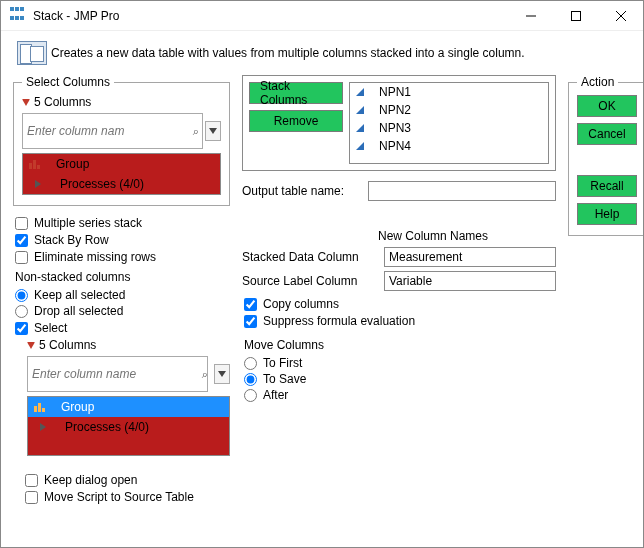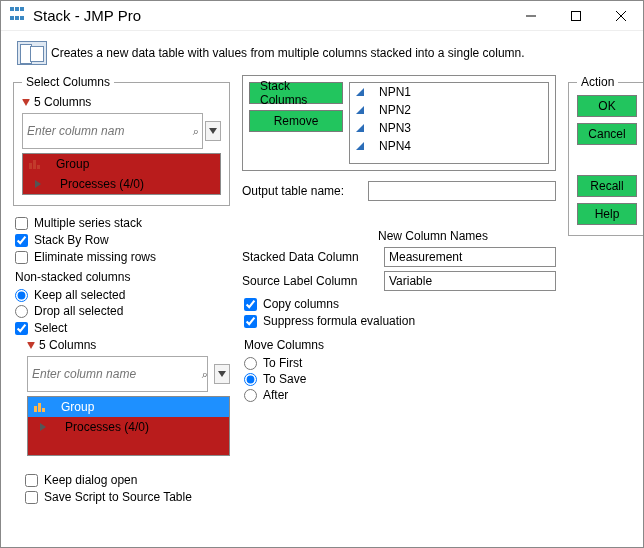--- a/index.html
+++ b/index.html
@@ -17,21 +17,21 @@
   .titlebar {
     height: 30px;
     display: flex;
     align-items: center;
     padding: 0 0 0 8px;
     background: #fff;
     border-bottom: 1px solid #eee;
   }
   .titlebar .app-icon { width:18px; height:18px; margin-right:6px; display:flex; flex-wrap:wrap; }
   .titlebar .app-icon span { width:4px; height:4px; margin:0.5px; background:#3b88c3; }
-  .titlebar .title { flex:1; font-size:15px; }
+  .titlebar .title { flex:1; font-size:12px; }
   .winbtn { width:45px; height:30px; display:flex; align-items:center; justify-content:center; font-size:12px; cursor:pointer; }
 
   .description { display:flex; align-items:center; padding:10px 16px; gap:4px; }
   .desc-icon { width:30px; height:24px; border:1px solid #6a8ab0; position:relative; background:#dfe8f2; }
   .desc-icon::before { content:""; position:absolute; left:2px; top:2px; width:10px; height:18px; background:#fff; border:1px solid #6a8ab0; }
   .desc-icon::after { content:""; position:absolute; right:2px; top:4px; width:12px; height:14px; background:#fff; border:1px solid #6a8ab0; }
   .desc-text { font-size:12px; line-height:1.35; }
 
   .main { display:flex; padding:0 12px 10px 12px; gap:12px; }
   .left-col { width:230px; }
@@ -310,15 +310,15 @@
   </div>
 </div>
 
 <div class="bottom-checks">
   <div class="check-row">
     <input type="checkbox" style="">
     <span>Keep dialog open</span>
   </div>
   <div class="check-row">
     <input type="checkbox" style="">
-    <span>Save Script to Source Table</span>
+    <span>Move Script to Source Table</span>
   </div>
 </div>
 
 </body></html>

